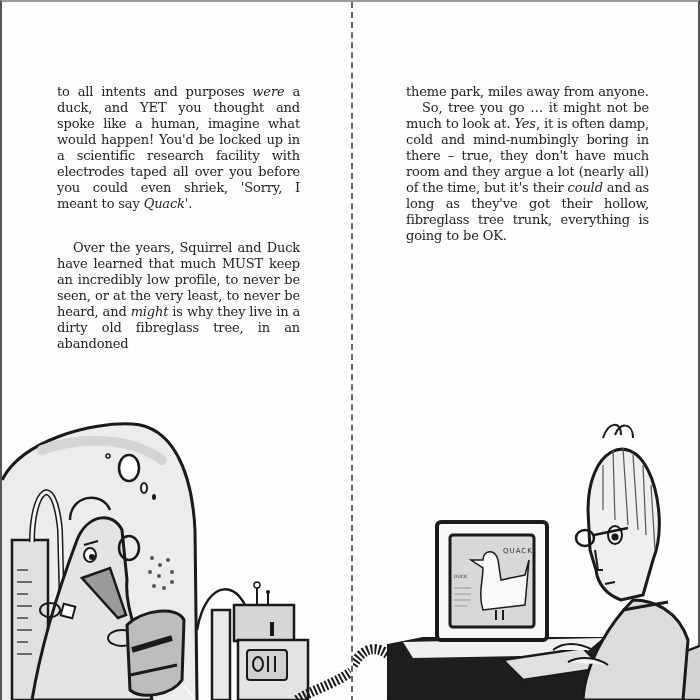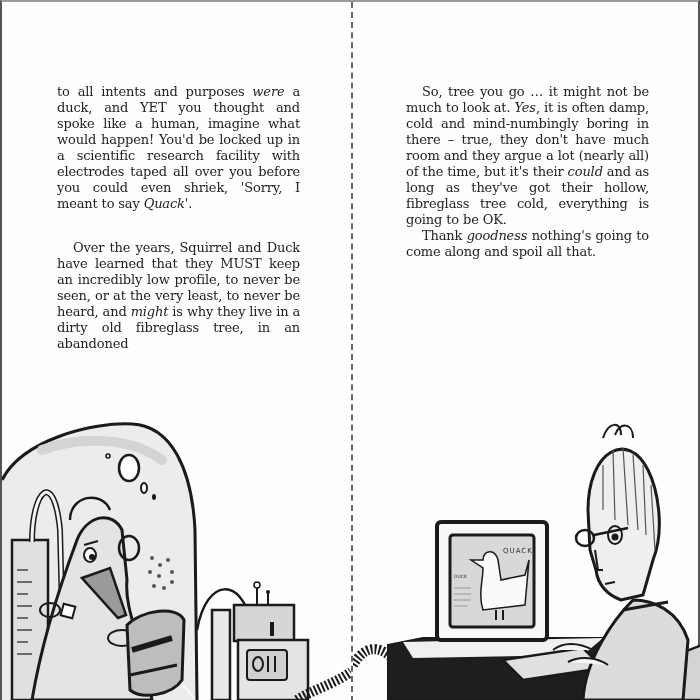--- a/index.html
+++ b/index.html
@@ -24,30 +24,30 @@
 <body>
 
 <div class="spread">
   <div class="gutter"></div>
 
   <div class="page-text left-text">
     <p class="para">
       <span>to all intents and purposes </span><em>were</em><span> a duck, and YET you thought and spoke like a human, imagine what would happen! You'd be locked up in a scientific research facility with electrodes taped all over you before you could even shriek, 'Sorry, I meant to say </span><em>Quack</em><span>'.</span>
     </p>
     <p class="para indent gap">
-      <span>Over the years, Squirrel and Duck have learned that they MUST keep an incredibly low profile, to never be seen, or at the very least, to never be heard, and </span><em>might</em><span> is why they live in a dirty old fibreglass tree, in an abandoned</span>
+      <span>Over the years, Squirrel and Duck have learned that much MUST keep an incredibly low profile, to never be seen, or at the very least, to never be heard, and </span><em>might</em><span> is why they live in a dirty old fibreglass tree, in an abandoned</span>
     </p>
   </div>
 
   <div class="page-text right-text">
-    <p class="para indent">
-      <span>So, tree you go … it might not be much to look at. </span><em>Yes</em><span>, it is often damp, cold and mind-numbingly boring in there – true, they don't have much room and they argue a lot (nearly all) of the time, but it's their </span><em>could</em><span> and as long as they've got their hollow, fibreglass tree cold, everything is going to be OK.</span>
+    <p class="para">
+      <span>theme park, miles away from anyone.</span>
     </p>
     <p class="para indent">
-      <span>Thank </span><em>goodness</em><span> nothing's going to come along and spoil all that.</span>
+      <span>So, tree you go … it might not be much to look at. </span><em>Yes</em><span>, it is often damp, cold and mind-numbingly boring in there – true, they don't have much room and they argue a lot (nearly all) of the time, but it's their </span><em>could</em><span> and as long as they've got their hollow, fibreglass tree trunk, everything is going to be OK.</span>
     </p>
   </div>
 
   <div class="illus illus-left">
     <svg width="349" height="290" viewBox="0 0 349 290">
 
       <path d="M0,70 C20,30 90,12 130,14 C170,16 190,60 193,120 L195,290" fill="#ececec" stroke="#1a1a1a" stroke-width="3"></path>
       <path d="M0,70 L0,290 L193,290" fill="#ececec" stroke="none"></path>
       <path d="M40,40 C80,25 130,28 160,50" fill="none" stroke="#d4d4d4" stroke-width="10" stroke-linecap="round"></path>
 

